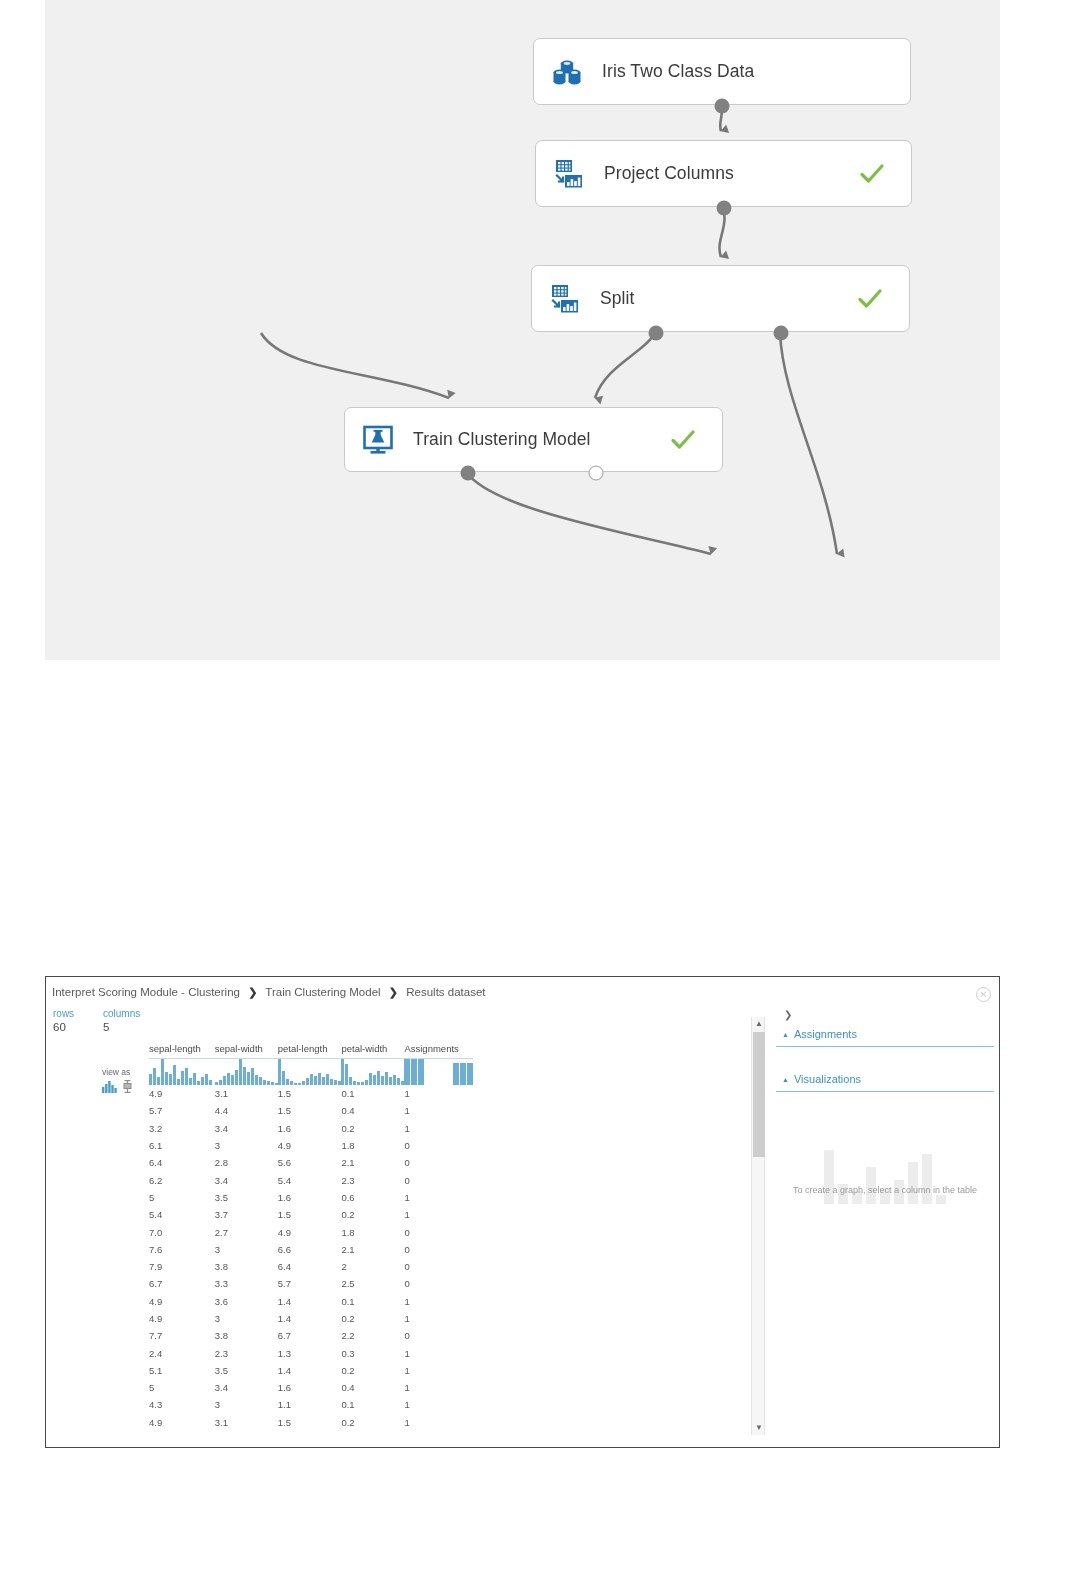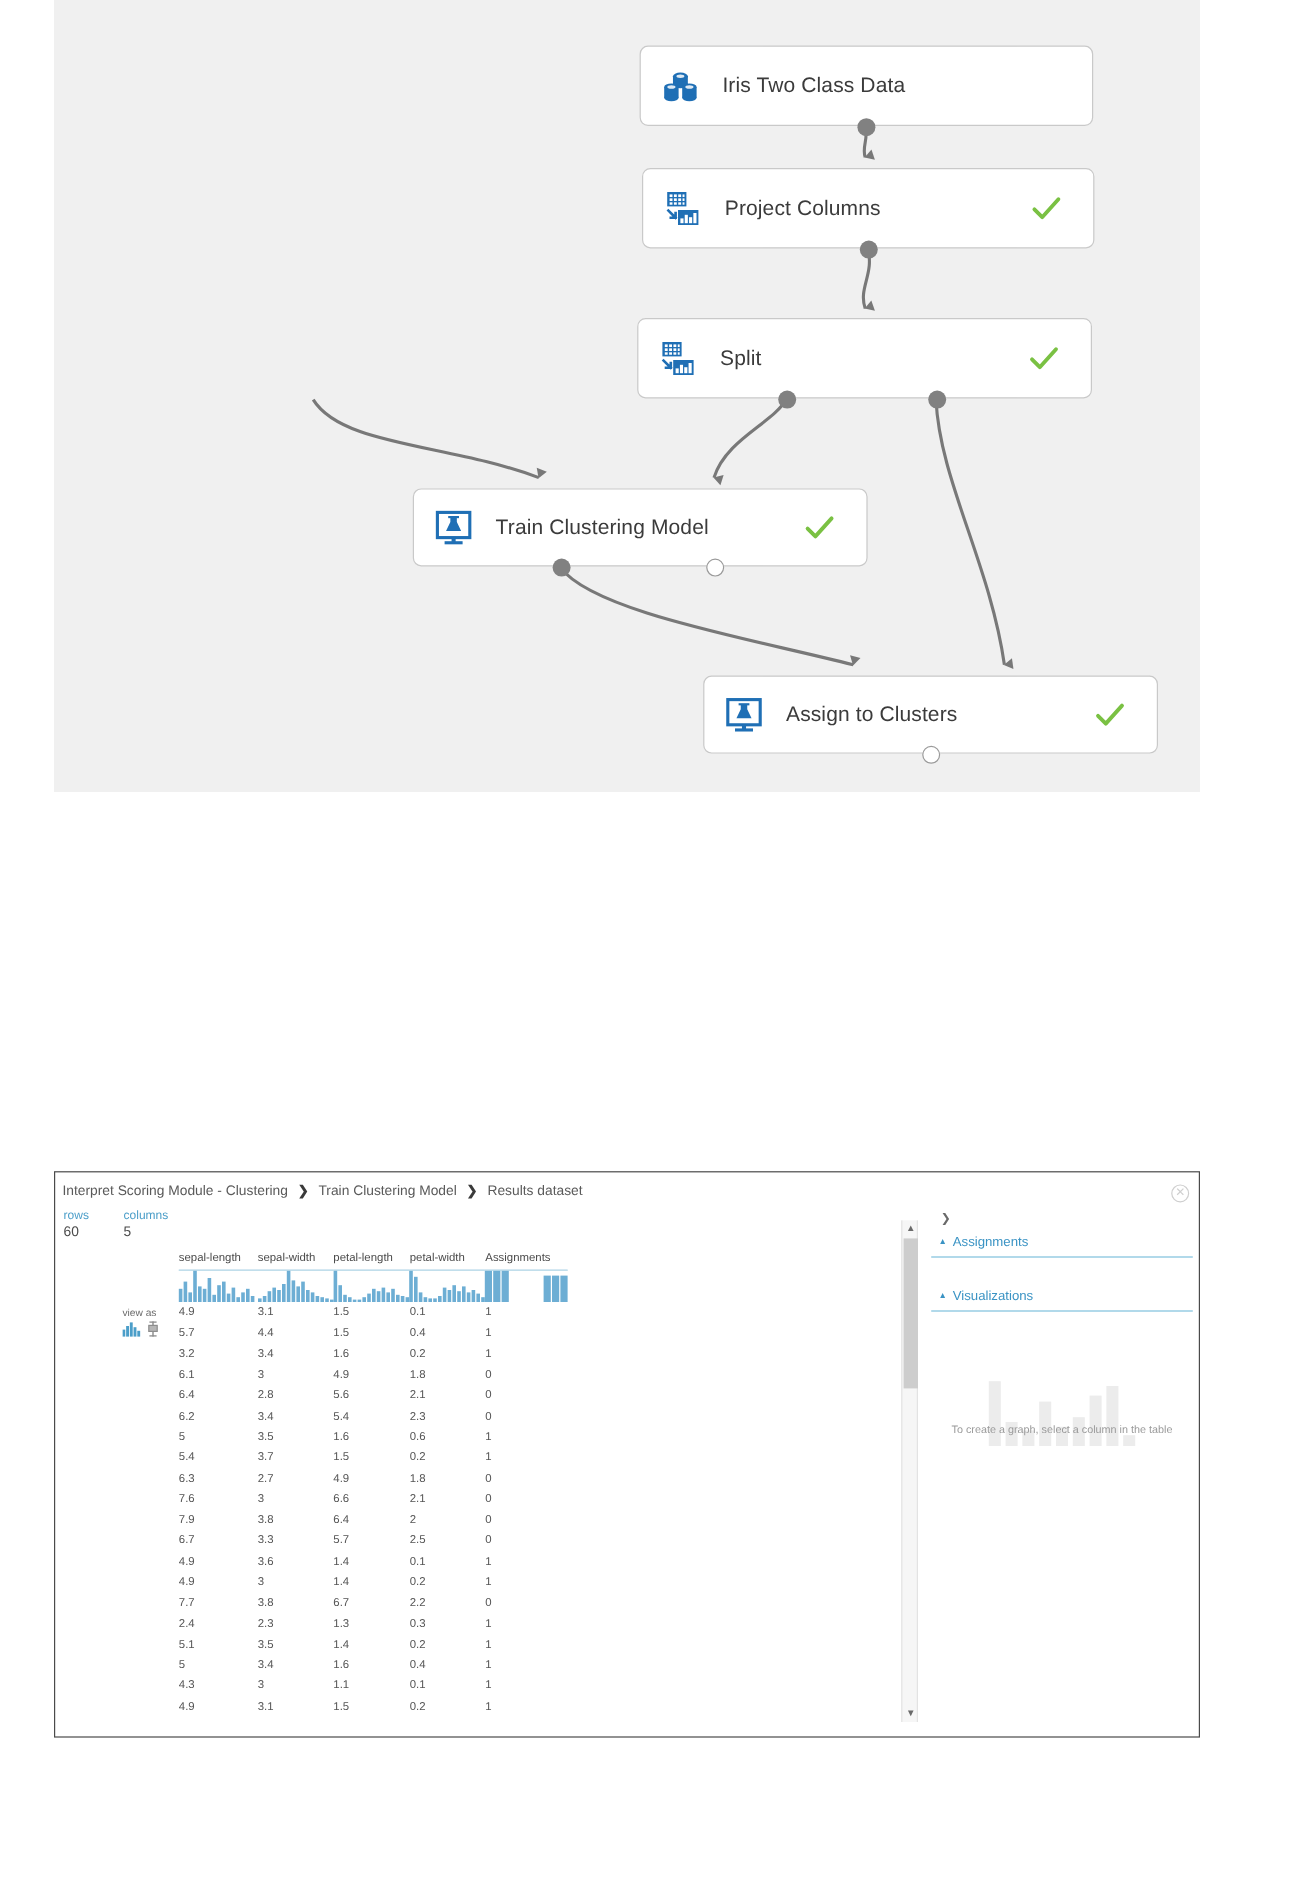--- a/index.html
+++ b/index.html
@@ -118,21 +118,20 @@
     width: 640px; height: 392px;
   }
   #viewas {
     position: absolute;
     left: 0px; top: 24px;
     width: 44px;
   }
   #viewas .cap {
     font-size: 8.5px; color: #6a6a6a;
     line-height: 10px;
-    margin-top: 22px;
   }
   #viewas .icons { display: flex; gap: 5px; margin-top: 2px; align-items: flex-end; }
 
   table.grid {
     position: absolute;
     left: 47px; top: 0;
     border-collapse: collapse;
   }
   table.grid th {
     font-size: 9.5px;
@@ -352,38 +351,20 @@
       <span class="node-label">Train Clustering Model</span>
       <span class="node-check">
         <svg viewBox="0 0 26 26" width="26" height="26">
           <path d="M3,13.5 L9.5,20 L23,5" stroke="#7ac143" stroke-width="3.2" fill="none" stroke-linecap="round" stroke-linejoin="round"></path>
         </svg>
       </span>
       <span class="port filled" style="left:123px;top:65px;"></span>
       <span class="port hollow" style="left:251px;top:65px;"></span>
     </div>
 
-    <div class="node" style="left:541px;top:563px;width:379px;height:65px;">
-      <span class="node-icon">
-        <svg viewBox="0 0 34 34" width="34" height="34">
-          <rect x="3.5" y="4" width="27" height="21" fill="none" stroke="#1f6fb5" stroke-width="2.6"></rect>
-          <path d="M14.3,8 L19.7,8 L19.7,12 L23.3,19.5 L10.7,19.5 L14.3,12 Z" fill="#1f6fb5"></path>
-          <rect x="12.5" y="7" width="9" height="1.8" fill="#1f6fb5"></rect>
-          <rect x="15.3" y="25" width="3.4" height="3.6" fill="#1f6fb5"></rect>
-          <rect x="9.5" y="28" width="15" height="2.6" fill="#1f6fb5"></rect>
-        </svg>
-      </span>
-      <span class="node-label">Assign to Clusters</span>
-      <span class="node-check">
-        <svg viewBox="0 0 26 26" width="26" height="26">
-          <path d="M3,13.5 L9.5,20 L23,5" stroke="#7ac143" stroke-width="3.2" fill="none" stroke-linecap="round" stroke-linejoin="round"></path>
-        </svg>
-      </span>
-      <span class="port hollow" style="left:189px;top:65px;"></span>
-    </div>
 
   </div>
 
   <div id="results">
 
     <div id="breadcrumb">
       <span>Interpret Scoring Module - Clustering</span>
       <span class="sep">❯</span>
       <span>Train Clustering Model</span>
       <span class="sep">❯</span>
@@ -593,21 +574,21 @@
               <td>1</td>
             </tr>
             <tr>
               <td>5.4</td>
               <td>3.7</td>
               <td>1.5</td>
               <td>0.2</td>
               <td>1</td>
             </tr>
             <tr>
-              <td>6.3</td>
+              <td>7.0</td>
               <td>2.7</td>
               <td>4.9</td>
               <td>1.8</td>
               <td>0</td>
             </tr>
             <tr>
               <td>7.6</td>
               <td>3</td>
               <td>6.6</td>
               <td>2.1</td>

